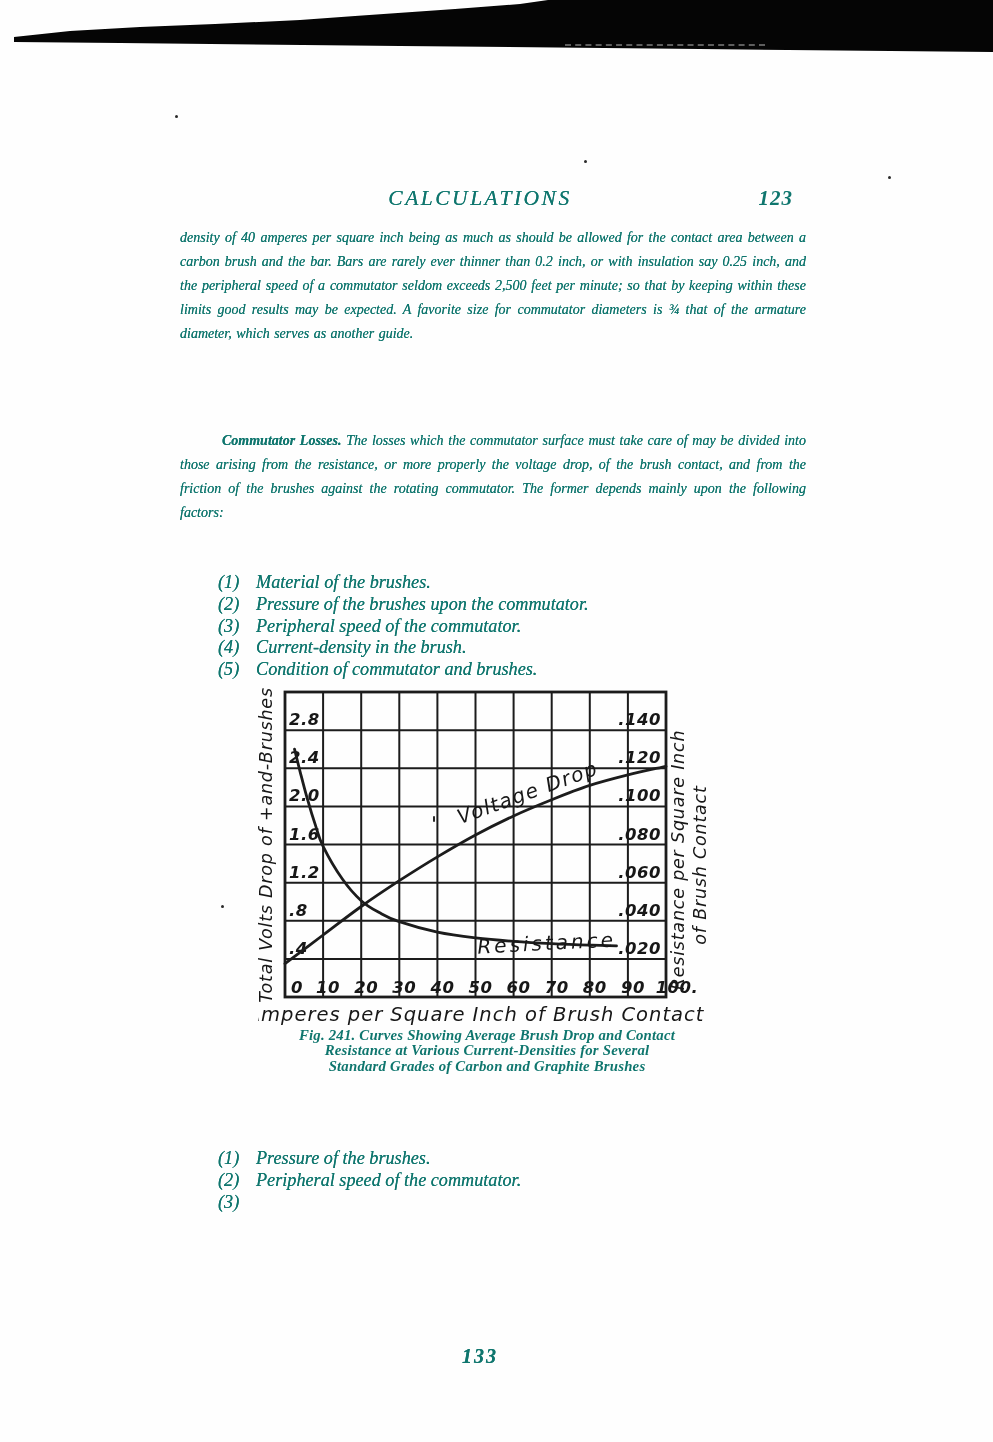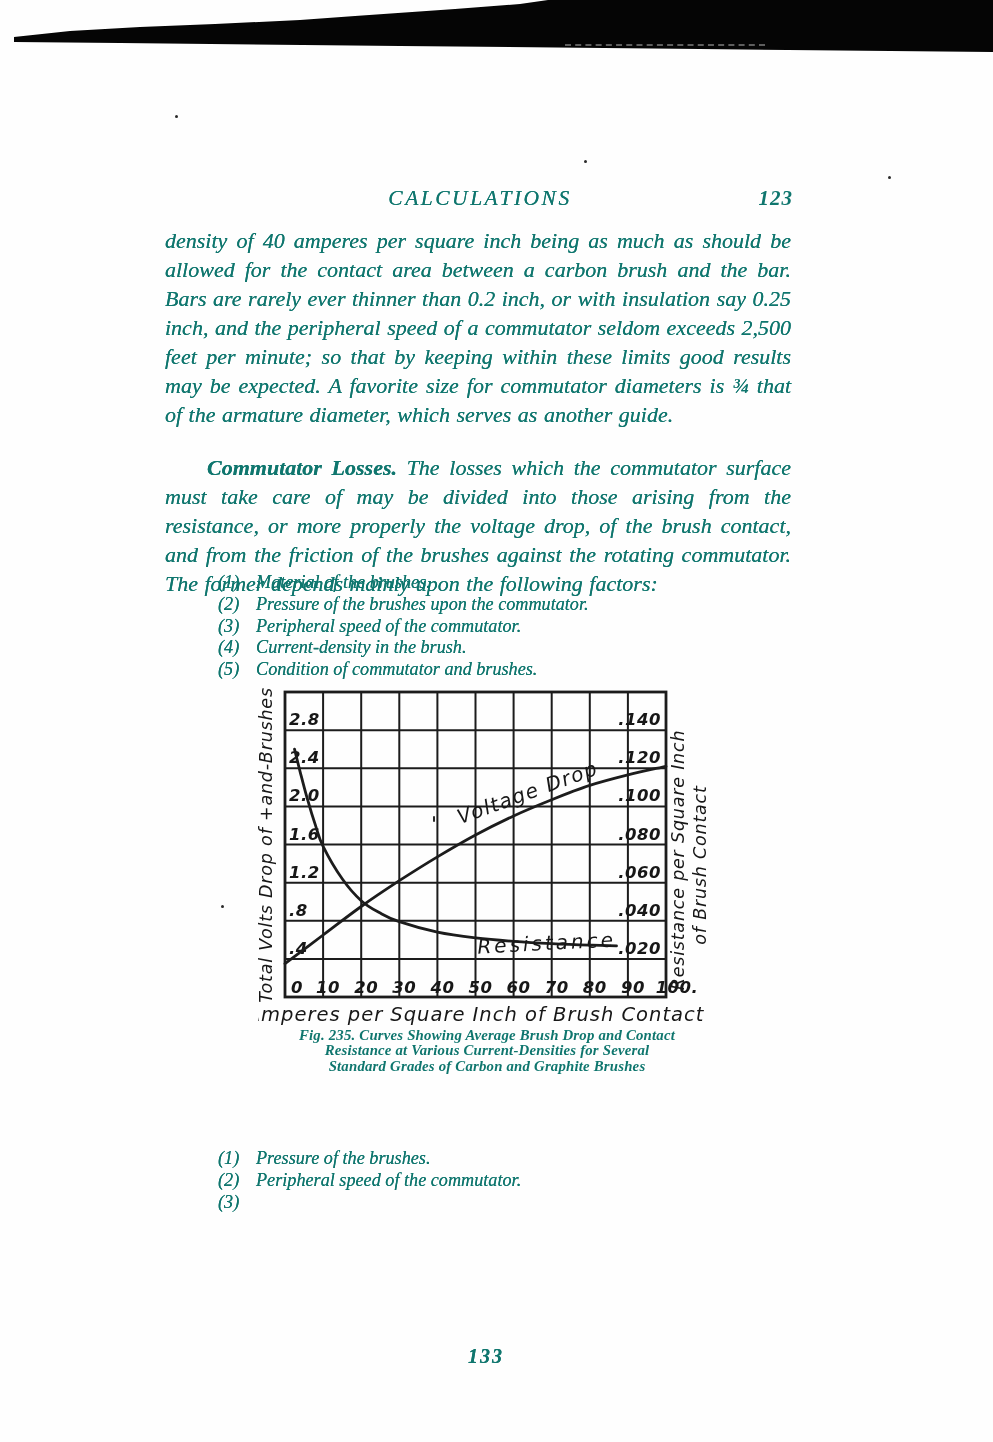--- a/index.html
+++ b/index.html
@@ -24,43 +24,43 @@
   .pagehead{position:absolute;left:167px;top:186px;width:626px;height:26px;}
   .pagehead .title{
     display:block;text-align:center;font-size:21.5px;letter-spacing:2.5px;
     font-weight:500;text-shadow:0 0 .4px currentColor;
   }
   .pagehead .pageno{
     position:absolute;right:0;top:0;font-size:21px;font-weight:600;letter-spacing:1px;
   }
   
   .body{
-    position:absolute;left:165px;width:626px;margin:0;
-    font-size:22px;line-height:29px;text-align:justify;
+    position:absolute;left:180px;width:626px;margin:0;
+    font-size:14px;line-height:24px;text-align:justify;
     text-shadow:0 0 .4px currentColor;word-spacing:1px;
   }
-  .indent{text-indent:42px;margin-top:24px;}
+  .indent{text-indent:42px;}
   .lead{font-weight:bold;}
   .list-block{position:absolute;left:218px;width:560px;font-size:18.2px;line-height:21.8px;
     text-shadow:0 0 .4px currentColor;}
   .list-row{display:flex;}
   .list-row .num{width:38px;flex:0 0 38px;}
   
   .figure-wrap{position:absolute;left:258px;top:685px;width:470px;height:355px;text-align:right;}
   svg text{fill:#171717;font-family:"DejaVu Sans",sans-serif;}
   svg .t{font-size:16.5px;font-weight:bold;letter-spacing:.5px;}
   svg .at{font-size:17.5px;letter-spacing:.8px;}
   svg .xt{font-size:19.5px;letter-spacing:1px;}
   svg .cl{font-size:20px;}
   .figcaption{
     position:absolute;left:167px;top:1028px;width:640px;text-align:center;
     font-weight:bold;font-size:14.8px;line-height:15.4px;letter-spacing:.2px;
   }
   .pagefoot{
-    position:absolute;left:173px;top:1345px;width:626px;text-align:center;
+    position:absolute;left:167px;top:1345px;width:626px;text-align:center;
     font-size:20px;font-weight:bold;letter-spacing:2px;text-shadow:0 0 .4px currentColor;
   }
 </style>
 </head>
 <body>
 
 <div class="page">
 
   <div class="scan-band"></div>
   <div class="scan-dash"></div>
@@ -150,21 +150,21 @@
         <path d="M36.525,64.1875C37.5,68.0 40.0,78.5 42.2,87.1C44.5,95.6 47.3,106.8 49.9,115.7C52.4,124.6 54.9,132.8 57.5,140.4C60.0,148.1 60.7,152.5 65.1,161.4C69.5,170.3 77.8,184.8 84.2,193.8C90.5,202.9 96.9,210.0 103.2,215.7C109.5,221.5 115.9,224.6 122.3,228.1C128.6,231.6 131.8,233.5 141.3,236.7C150.8,239.9 166.7,244.5 179.4,247.2C192.1,249.9 204.8,251.4 217.5,252.9C230.2,254.4 242.9,255.4 255.6,256.3C268.3,257.3 281.0,258.0 293.7,258.6C306.4,259.3 321.0,259.8 331.8,260.1C342.6,260.5 354.0,260.8 358.5,260.9" fill="none" stroke="#1c1c1c" stroke-width="2.8" stroke-linecap="round"></path>
         <text x="272" y="114" class="cl" text-anchor="middle" letter-spacing="1.5px" transform="rotate(-20 272 114)">Voltage Drop</text>
         <text x="289" y="265" class="cl" text-anchor="middle" letter-spacing="3px" transform="rotate(-3 289 265)">Resistance</text>
         <text x="14" y="160" class="at" text-anchor="middle" transform="rotate(-90 14 160)">Total Volts Drop of +and-Brushes</text>
         <text x="426" y="175" class="at" text-anchor="middle" transform="rotate(-90 426 175)">Resistance per Square Inch</text>
         <text x="448" y="180" class="at" text-anchor="middle" transform="rotate(-90 448 180)">of Brush Contact</text>
         <text x="217.5" y="336" class="xt" text-anchor="middle">Amperes per Square Inch of Brush Contact</text>
       </svg>
   </div>
   <div class="figcaption">
-    <div>Fig. 235.   Curves Showing Average Brush Drop and Contact</div>
+    <div>Fig. 241.   Curves Showing Average Brush Drop and Contact</div>
     <div>Resistance  at  Various  Current-Densities  for  Several</div>
     <div>Standard Grades of Carbon and Graphite Brushes</div>
   </div>
 
 
   <div class="list-block" style="top:1148px;">
     <div class="list-row">
       <span class="num">(1)</span>
       <span class="txt">Pressure of the brushes.</span>
     </div>

